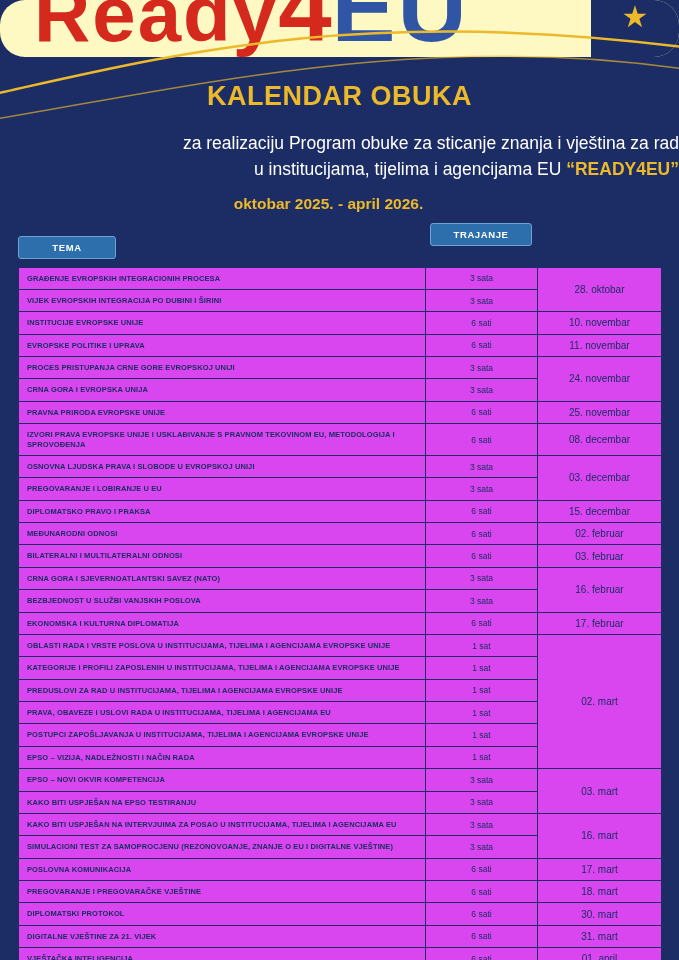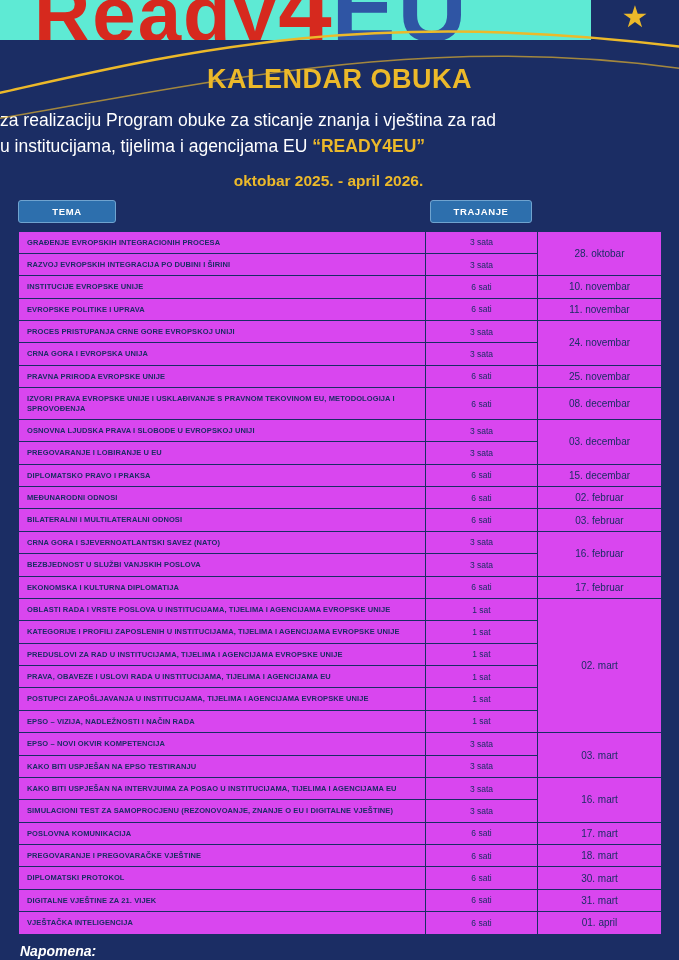--- a/index.html
+++ b/index.html
@@ -4,21 +4,21 @@
 <style>
   html,body{margin:0;padding:0;}
   body{
     width:679px;height:960px;
     background:#1b2d64;
     font-family:"Liberation Sans",sans-serif;
     position:relative;overflow:hidden;
   }
   
   .logo-band{
-    position:relative;height:40px;background:#5eead4;overflow:hidden;
+    position:relative;height:57px;background:#fef9c3;overflow:hidden;border-radius:25px;
   }
   .logo{
     position:absolute;left:34px;top:-40px;white-space:nowrap;
     font-weight:bold;line-height:1;
   }
   .logo .ready{font-size:78px;color:#d6291e;letter-spacing:2px;}
   .logo .four{font-size:96px;color:#d6291e;letter-spacing:0;}
   .logo .eu{font-size:96px;color:#2f55a4;letter-spacing:2px;}
   .corner-box{
     position:absolute;right:0;top:0;width:88px;height:57px;
@@ -26,30 +26,30 @@
   }
   .corner-box .star{color:#ecb92a;font-size:30px;line-height:1;margin-top:2px;}
   
   .decor{position:absolute;left:0;top:0;width:679px;height:130px;pointer-events:none;}
   
   .title{
     text-align:center;color:#ecb92a;font-size:27px;font-weight:bold;
     margin-top:24px;letter-spacing:0.5px;
   }
   .subtitle{
-    text-align:left;color:#ffffff;font-size:17.5px;line-height:1.5;margin-top:12px;
+    text-align:right;color:#ffffff;font-size:17.5px;line-height:1.5;margin-top:18px;
   }
   .subtitle .hl{color:#ecb92a;font-weight:bold;}
   .dates{
     text-align:center;color:#ecb92a;font-weight:bold;font-size:15.5px;
     margin:12px 22px 0 0;
   }
   
   .chips{display:flex;margin:10px 18px 8px 18px;}
-  .chips .c1{width:407px;text-align:left;}
+  .chips .c1{width:407px;text-align:left;margin-top:13px;}
   .chips .c2{width:112px;text-align:center;}
   .chips .c3{width:124px;text-align:center;}
   .chip{
     display:inline-block;background:#2d6fad;color:#ffffff;
     font-size:9.5px;font-weight:bold;letter-spacing:0.6px;
     padding:5px 0;border-radius:3px;border:1px solid #6fa3cf;
     text-align:center;box-sizing:border-box;
   }
   .c1 .chip{width:98px;}
   .c2 .chip{width:102px;}
@@ -109,21 +109,21 @@
       <col style="width:112px">
       <col style="width:124px">
     </colgroup>
   <tbody>
       <tr>
         <td class="tema">GRAĐENJE EVROPSKIH INTEGRACIONIH PROCESA</td>
         <td class="traj">3 sata</td>
         <td class="datum" rowspan="2">28. oktobar</td>
       </tr>
       <tr>
-        <td class="tema">RAZVOJ EVROPSKIH INTEGRACIJA PO DUBINI I ŠIRINI</td>
+        <td class="tema">VIJEK EVROPSKIH INTEGRACIJA PO DUBINI I ŠIRINI</td>
         <td class="traj">3 sata</td>
       </tr>
       <tr>
         <td class="tema">INSTITUCIJE EVROPSKE UNIJE</td>
         <td class="traj">6 sati</td>
         <td class="datum" rowspan="1">10. novembar</td>
       </tr>
       <tr>
         <td class="tema">EVROPSKE POLITIKE I UPRAVA</td>
         <td class="traj">6 sati</td>

